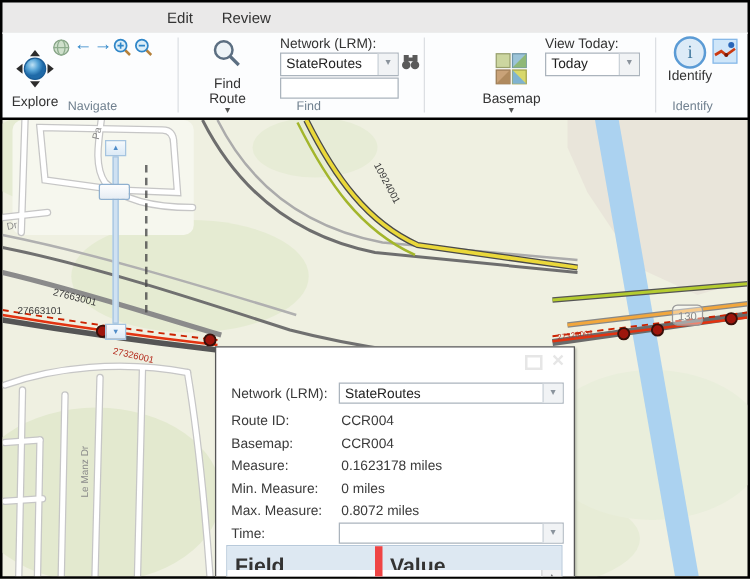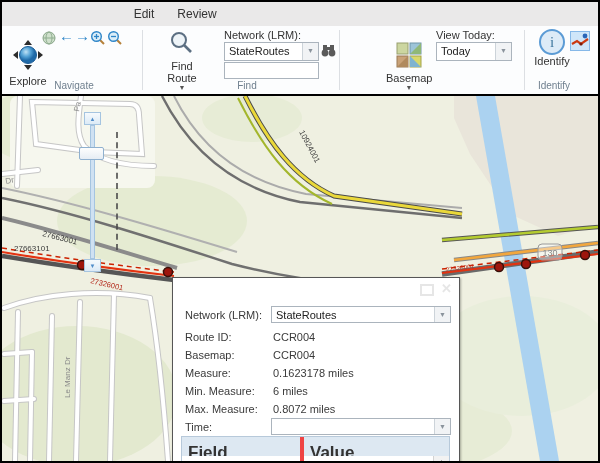--- a/index.html
+++ b/index.html
@@ -42,21 +42,21 @@
   .dlabel{left:12px}
   .dvalue{left:100px}
   .dcombo{left:98px;width:180px;height:17px;box-sizing:border-box}
   .dcombo .txt{top:1px}
   
   .dtable{left:8px;top:158px;width:269px;height:99px;border:1px solid #b7c9da;box-sizing:border-box;background:#fff}
   .th{left:0;top:0;right:0;height:19px;background:#dde8f2;border-bottom:1px solid #b7c9da;
       font-size:11px;font-weight:bold;color:#2f3c49}
   .cell{position:absolute;font-size:17px;color:#333;padding:6px 0 0 6px;box-sizing:border-box}
   .cfield{left:0;width:118px}
-  .cvalue{left:118px;width:134px;border-left:4px solid #ef4444}
+  .cvalue{left:118px;width:134px;border-left:6px solid #ef4444}
   .trow{left:0;right:15px;border-bottom:1px solid #dbe7f2}
   .dscroll{right:0;top:19px;bottom:0;width:15px;background:#f2f2f2;border-left:1px solid #d3d3d3}
   .sarr{left:0;right:0;height:12px;color:#6f6f6f;font-size:7px;text-align:center;line-height:12px}
 </style>
 </head>
 <body>
 
 <div class="abs tabbar">
   <div class="abs tab tab-edit">Edit</div>
   <div class="abs tab tab-review">Review</div>
@@ -319,21 +319,21 @@
       <span class="arr">▼</span>
     </div>
 
     <div class="abs dl dlabel" style="top:53px">Route ID:</div>
     <div class="abs dl dvalue" style="top:53px">CCR004</div>
     <div class="abs dl dlabel" style="top:71px">Basemap:</div>
     <div class="abs dl dvalue" style="top:71px">CCR004</div>
     <div class="abs dl dlabel" style="top:89px">Measure:</div>
     <div class="abs dl dvalue" style="top:89px">0.1623178 miles</div>
     <div class="abs dl dlabel" style="top:107px">Min. Measure:</div>
-    <div class="abs dl dvalue" style="top:107px">6 miles</div>
+    <div class="abs dl dvalue" style="top:107px">0 miles</div>
     <div class="abs dl dlabel" style="top:125px">Max. Measure:</div>
     <div class="abs dl dvalue" style="top:125px">0.8072 miles</div>
 
     <div class="abs dl dlabel" style="top:143px">Time:</div>
     <div class="abs combo dcombo" style="top:140px">
       <span class="arr">▼</span>
     </div>
 
     <div class="abs dtable">
       <div class="abs th">

